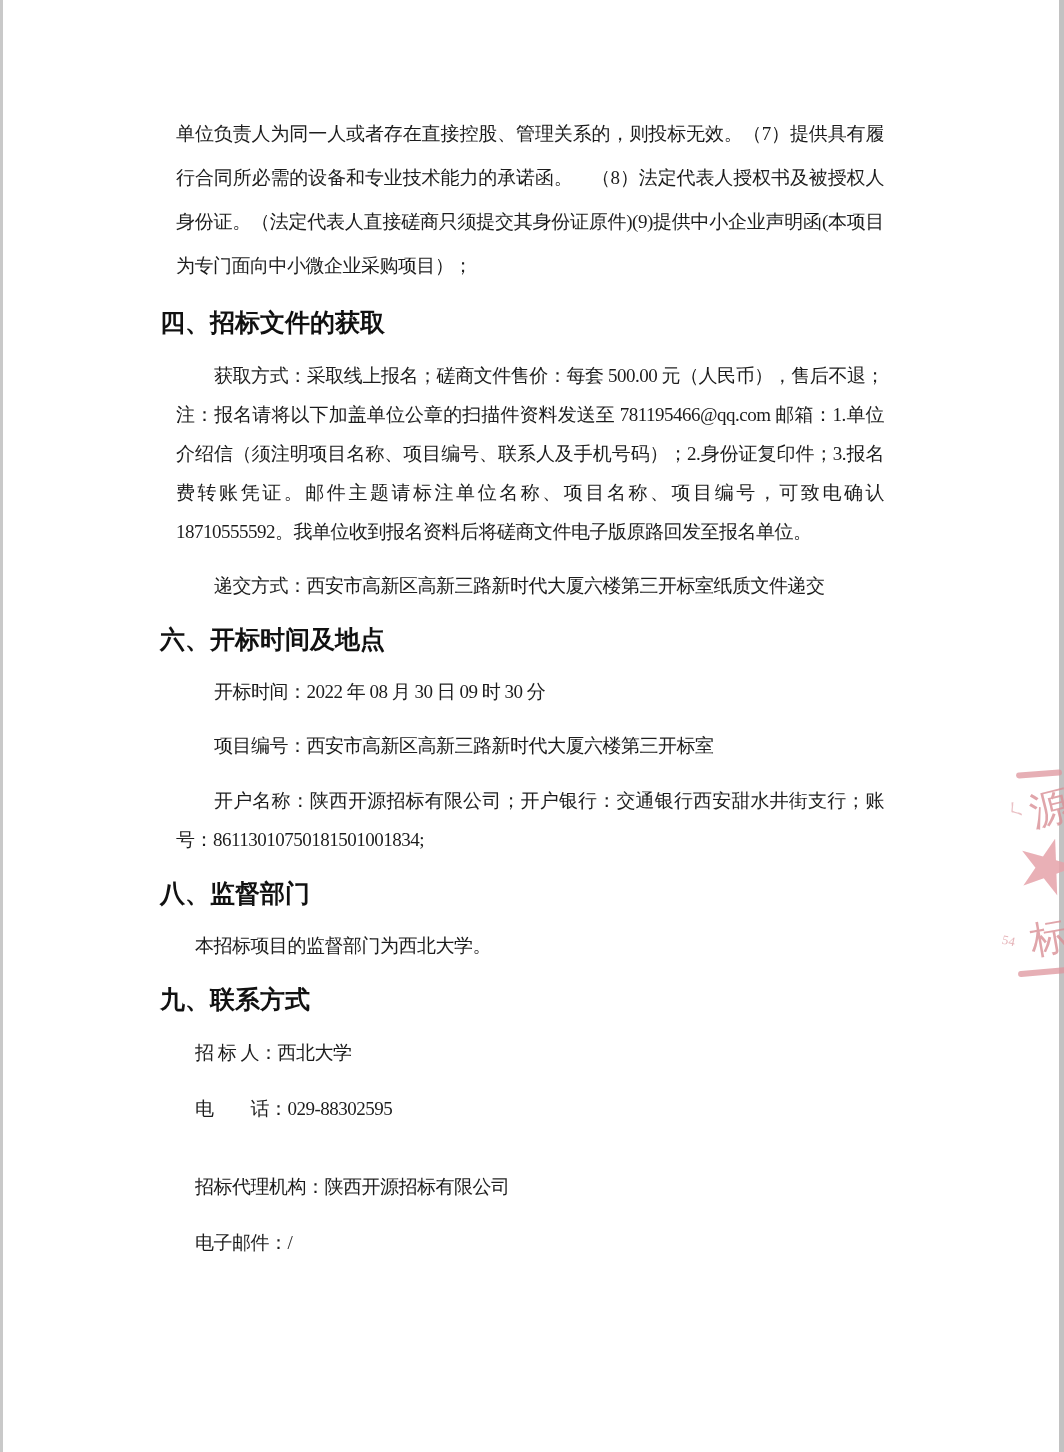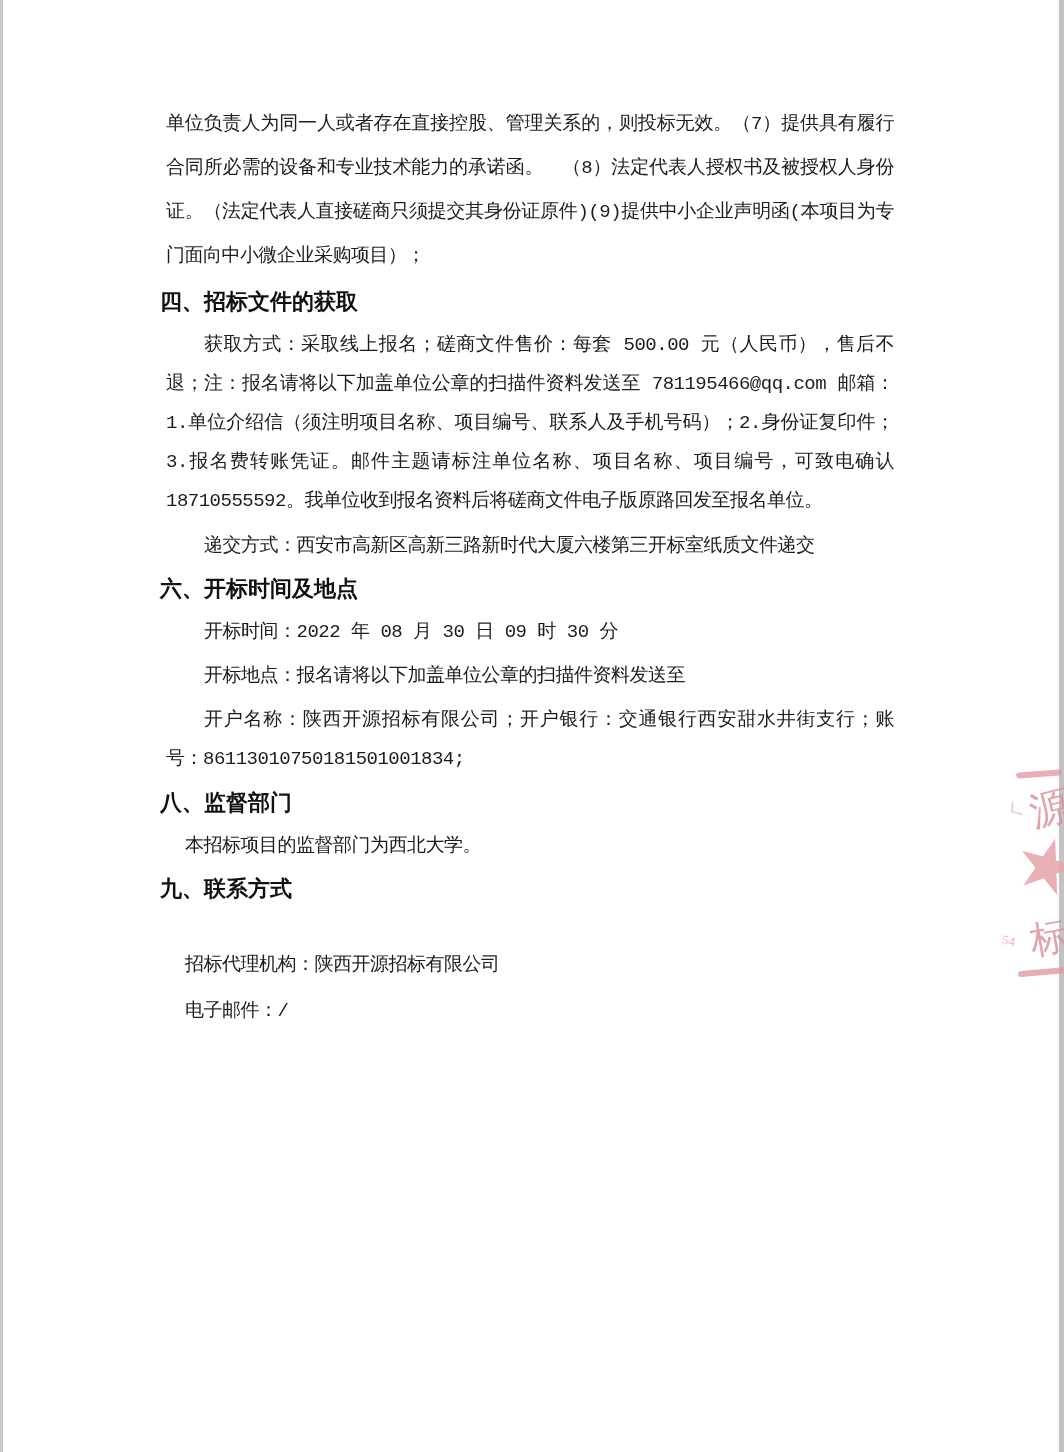--- a/index.html
+++ b/index.html
@@ -15,36 +15,36 @@
   .edge { position: absolute; top: 0; height: 100%; }
   .edge-left  { left: 0; width: 3px; background: #c9c9c9; }
   .edge-right { right: 0; width: 5px; background: #c2c2c2; }
 
   .content {
     position: absolute;
     left: 160px;
     top: 96px;
     width: 740px;
   }
-  p { margin: 6px; font-family: Liberation Mono, monospace; }
+  p { margin: 16px; }
   .body {
     font-size: 19px;
     letter-spacing: -0.5px;
     line-height: 44px;
     text-align: justify;
   }
   .tight { line-height: 39px; }
   .single { line-height: 38px; text-align: left; }
   .indent-2 { text-indent: 2em; }
   .indent-1 { text-indent: 1em; }
   .em-italic { font-style: italic; }
   .section-heading {
     font-family: "Liberation Sans", "DejaVu Sans", sans-serif;
     font-weight: bold;
-    font-size: 22px;
+    font-size: 25px;
     letter-spacing: 0;
     line-height: 36px;
     margin: 3px 0 2px 0;
     color: #111111;
   }
   .contact { line-height: 40px; text-align: left; }
   .agency { margin-top: 38px; }
 
   
   .stamp {
@@ -97,28 +97,30 @@
     <p class="body">单位负责人为同一人或者存在直接控股、管理关系的，则投标无效。（7）提供具有履行合同所必需的设备和专业技术能力的承诺函。　（8）法定代表人授权书及被授权人身份证。（法定代表人直接磋商只须提交其身份证原件)(9)提供中小企业声明函(本项目为专门面向中小微企业采购项目）；</p>
 
 
     <h2 class="section-heading">四、招标文件的获取</h2>
     <p class="body tight indent-2">获取方式：采取线上报名；磋商文件售价：每套 500.00 元（人民币），售后不退；注：报名请将以下加盖单位公章的扫描件资料发送至 781195466@qq.com 邮箱：1.单位介绍信（须注明项目名称、项目编号、联系人及手机号码）；2.身份证复印件；3.报名费转账凭证。邮件主题请标注单位名称、项目名称、项目编号，可致电确认 18710555592。我单位收到报名资料后将磋商文件电子版原路回发至报名单位。</p>
 
     <p class="body single indent-2">递交方式：西安市高新区高新三路新时代大厦六楼第三开标室纸质文件递交</p>
 
     <h2 class="section-heading">六、开标时间及地点</h2>
     <p class="body single indent-2">开标时间：2022 年 08 月 30 日 09 时 30 分</p>
-    <p class="body single indent-2">开标地点：报名请将以下加盖单位公章的扫描件资料发送至</p>
+    <p class="body single indent-2">项目编号：西安市高新区高新三路新时代大厦六楼第三开标室</p>
 
     <p class="body tight indent-2">开户名称：陕西开源招标有限公司；开户银行：交通银行西安甜水井街支行；账 号：86113010750181501001834;</p>
 
     <h2 class="section-heading">八、监督部门</h2>
     <p class="body single indent-1">本招标项目的监督部门为西北大学。</p>
 
     <h2 class="section-heading">九、联系方式</h2>
+    <p class="body contact indent-1">招 标 人：西北大学</p>
+    <p class="body contact indent-1">电　　话：029-88302595</p>
     <p class="body contact indent-1 agency">招标代理机构：陕西开源招标有限公司</p>
 
     <p class="body contact indent-1">电子邮件：/</p>
   </div>
 
   <div class="stamp">
     <div class="stamp-bar stamp-bar-top"></div>
     <span class="stamp-char stamp-char-top">源</span>
     <span class="stamp-tick">く</span>
     <span class="stamp-star">★</span>

